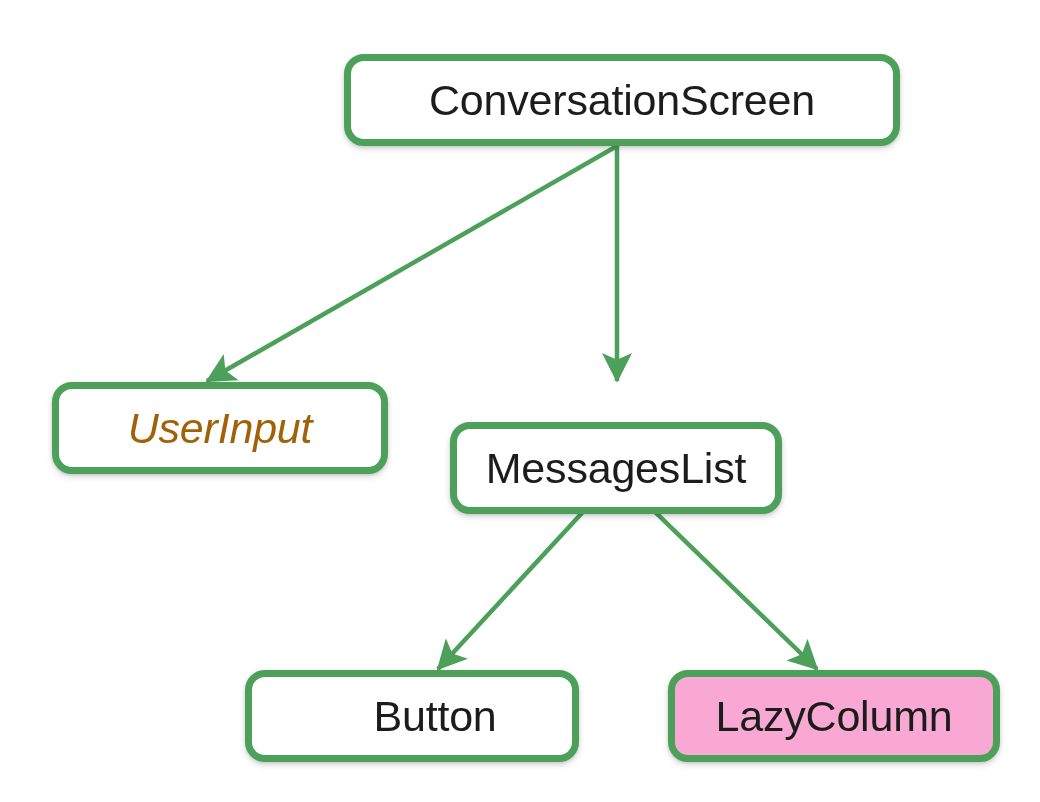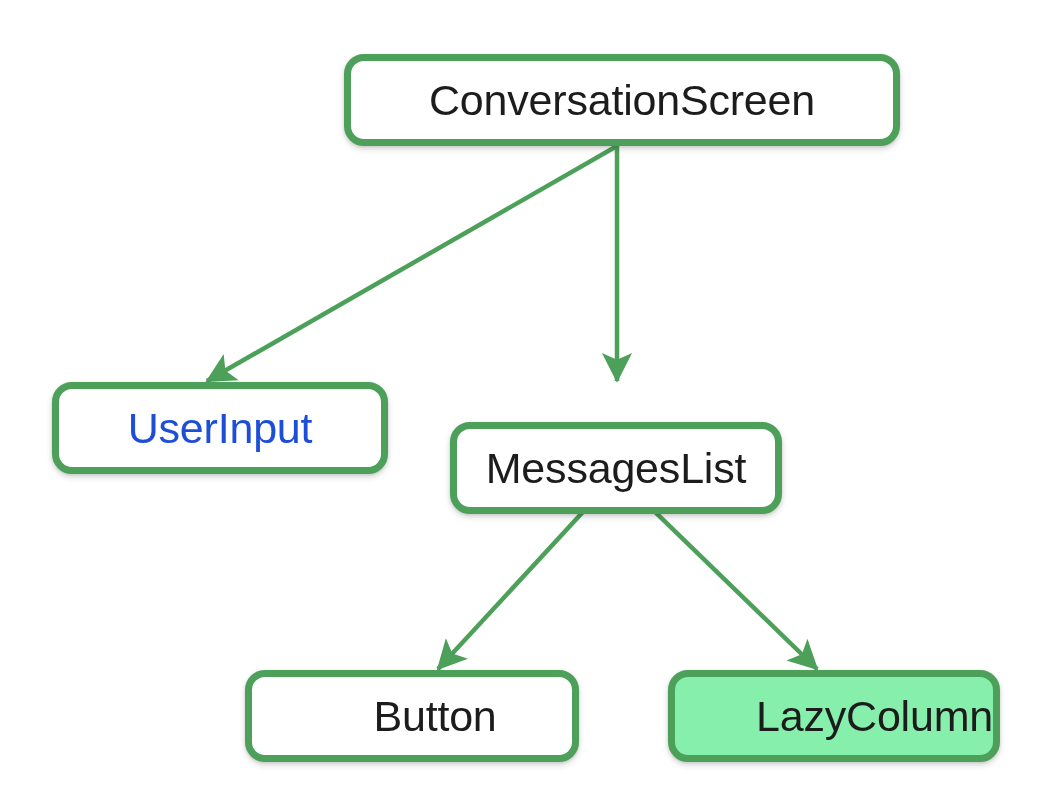--- a/index.html
+++ b/index.html
@@ -64,26 +64,26 @@
         <line x1="617" y1="475" x2="438" y2="669" stroke="#4CA05A" stroke-width="4.5" stroke-linecap="butt" marker-end="url(#arrowhead)"></line>
         <line x1="617" y1="475" x2="817" y2="669" stroke="#4CA05A" stroke-width="4.5" stroke-linecap="butt" marker-end="url(#arrowhead)"></line>
       </g>
   </svg>
 
   <div id="nodes-group">
       <div class="node" style="left: 344px; top: 54px; width: 556px; height: 92px; border-color: rgb(76, 160, 90); background: rgb(255, 255, 255);">
         <span class="node-label" style="color: rgb(28, 28, 28);">ConversationScreen</span>
       </div>
       <div class="node" style="left: 52px; top: 382px; width: 336px; height: 92px; border-color: rgb(76, 160, 90); background: rgb(255, 255, 255);">
-        <span class="node-label" style="color: #1d4ed8;">UserInput</span>
+        <span class="node-label" style="color: #a16207; font-style: italic;">UserInput</span>
       </div>
       <div class="node" style="left: 450px; top: 382px; width: 332px; height: 92px; border-color: rgb(76, 160, 90); background: rgb(255, 255, 255); margin-top: 40px;">
         <span class="node-label" style="color: rgb(28, 28, 28);">MessagesList</span>
       </div>
       <div class="node" style="left: 245px; top: 670px; width: 334px; height: 92px; border-color: rgb(76, 160, 90); background: rgb(255, 255, 255);">
         <span class="node-label" style="color: rgb(28, 28, 28); margin-left: 46px;">Button</span>
       </div>
-      <div class="node" style="left: 668px; top: 670px; width: 332px; height: 92px; border-color: rgb(76, 160, 90); background: #86efac; justify-content: flex-end;">
+      <div class="node" style="left: 668px; top: 670px; width: 332px; height: 92px; border-color: rgb(76, 160, 90); background: #f9a8d4;">
         <span class="node-label" style="color: rgb(28, 28, 28);">LazyColumn</span>
       </div>
     </div>
 
 </div>
 
 </body></html>

